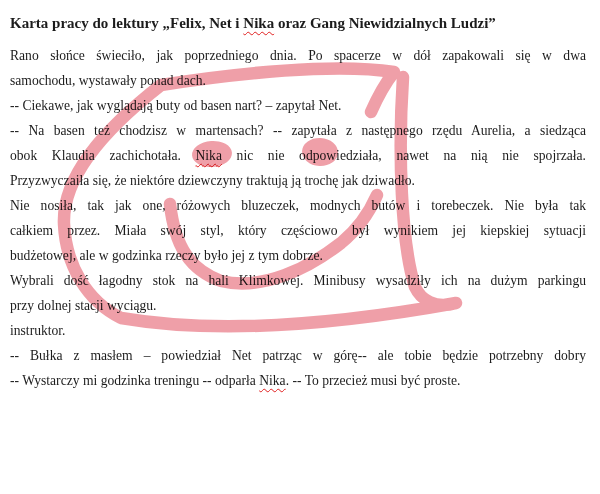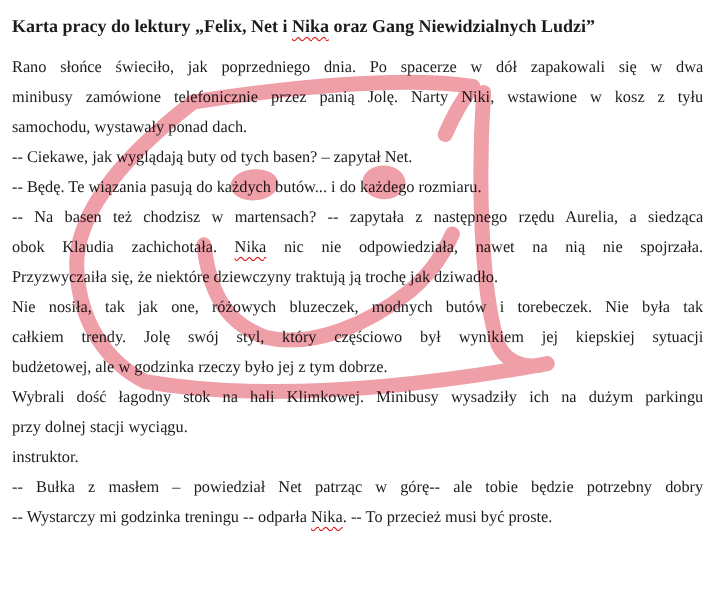--- a/index.html
+++ b/index.html
@@ -47,29 +47,27 @@
     opacity:0.82;
   }
 </style>
 </head>
 <body>
 
 <div class="page">
   <div class="title"><span>Karta pracy do lektury „Felix, Net i </span><span class="misspelled">Nika</span><span> oraz Gang Niewidzialnych Ludzi”</span></div>
   <div class="doc">
       <div class="line j"><span>Rano słońce świeciło, jak poprzedniego dnia. Po spacerze w dół zapakowali się w dwa</span></div>
-      <div class="line j"><span>minibusy zamówione telefonicznie przez panią Jolę. Narty Niki, wstawione w kosz z tyłu</span></div>
       <div class="line"><span>samochodu, wystawały ponad dach.</span></div>
-      <div class="line"><span>-- Ciekawe, jak wyglądają buty od tych basen? – zapytał Net.</span></div>
-      <div class="line"><span>-- Będę. Te wiązania pasują do każdych butów... i do każdego rozmiaru.</span></div>
+      <div class="line"><span>-- Ciekawe, jak wyglądają buty od basen nart? – zapytał Net.</span></div>
       <div class="line j"><span>-- Na basen też chodzisz w martensach? -- zapytała z następnego rzędu Aurelia, a siedząca</span></div>
       <div class="line j"><span>obok Klaudia zachichotała. </span><span class="misspelled">Nika</span><span> nic nie odpowiedziała, nawet na nią nie spojrzała.</span></div>
       <div class="line"><span>Przyzwyczaiła się, że niektóre dziewczyny traktują ją trochę jak dziwadło.</span></div>
       <div class="line j"><span>Nie nosiła, tak jak one, różowych bluzeczek, modnych butów i torebeczek. Nie była tak</span></div>
-      <div class="line j"><span>całkiem trendy. Jolę swój styl, który częściowo był wynikiem jej kiepskiej sytuacji</span></div>
+      <div class="line j"><span>całkiem przez. Miała swój styl, który częściowo był wynikiem jej kiepskiej sytuacji</span></div>
       <div class="line"><span>budżetowej, ale w godzinka rzeczy było jej z tym dobrze.</span></div>
       <div class="line j"><span>Wybrali dość łagodny stok na hali Klimkowej. Minibusy wysadziły ich na dużym parkingu</span></div>
       <div class="line"><span>przy dolnej stacji wyciągu.</span></div>
       <div class="line"><span>instruktor.</span></div>
       <div class="line j"><span>-- Bułka z masłem – powiedział Net patrząc w górę-- ale tobie będzie potrzebny dobry</span></div>
       <div class="line"><span>-- Wystarczy mi godzinka treningu -- odparła </span><span class="misspelled">Nika</span><span>. -- To przecież musi być proste.</span></div>
     </div>
 
   <svg class="annotation" width="600" height="494" viewBox="0 0 600 494">
     <g fill="none" stroke-width="12.5" stroke-linecap="round" stroke-linejoin="round">

